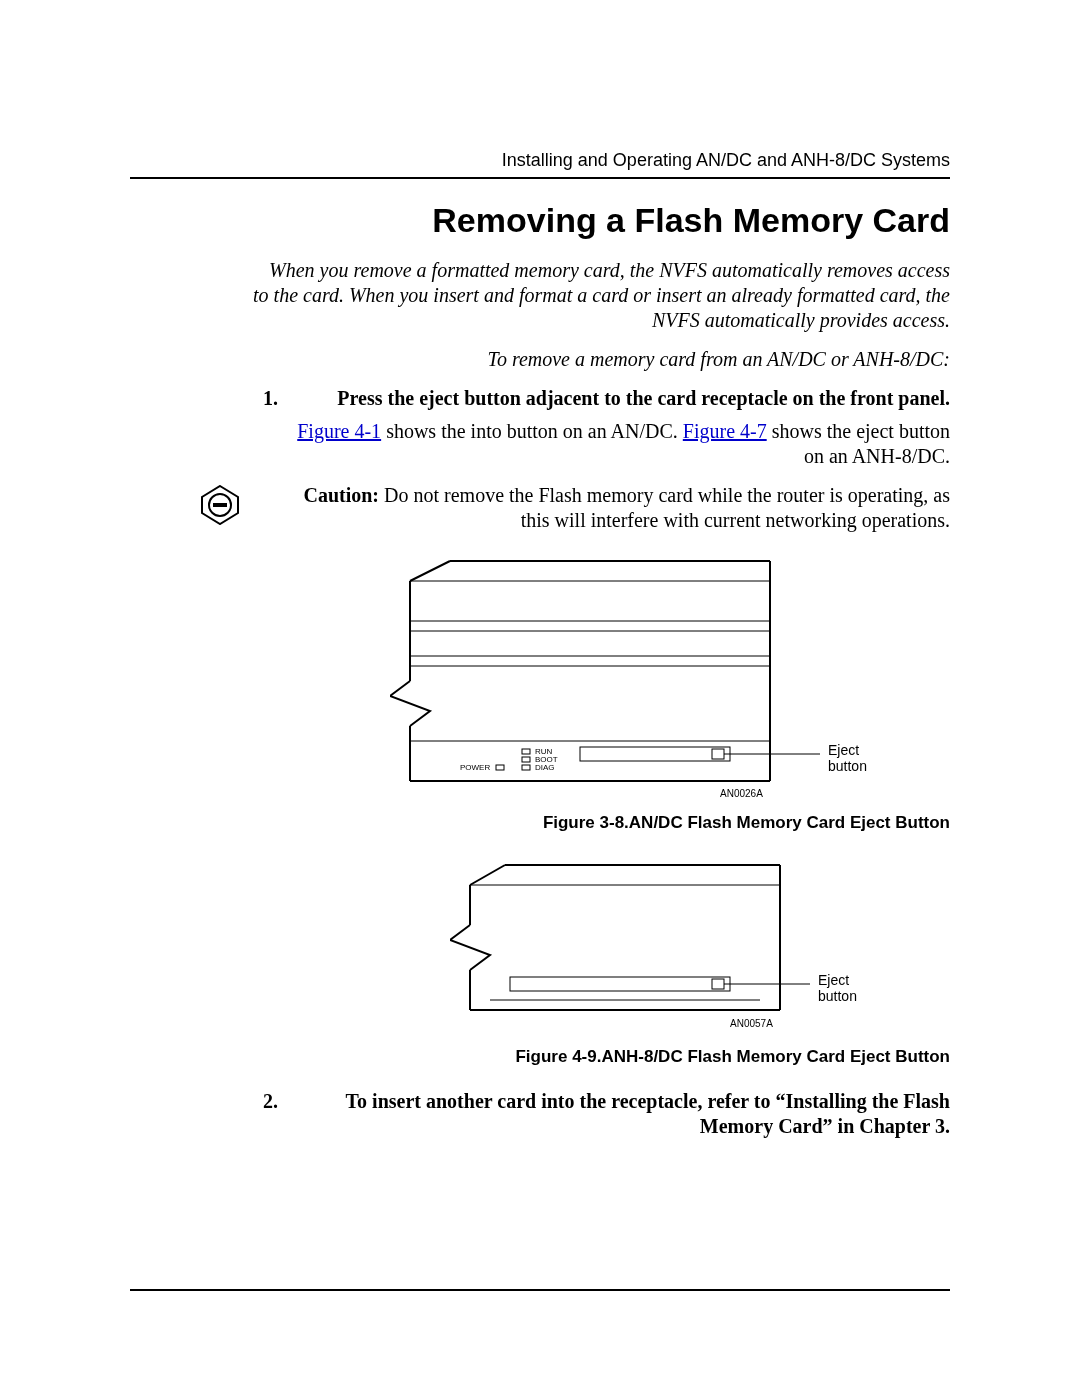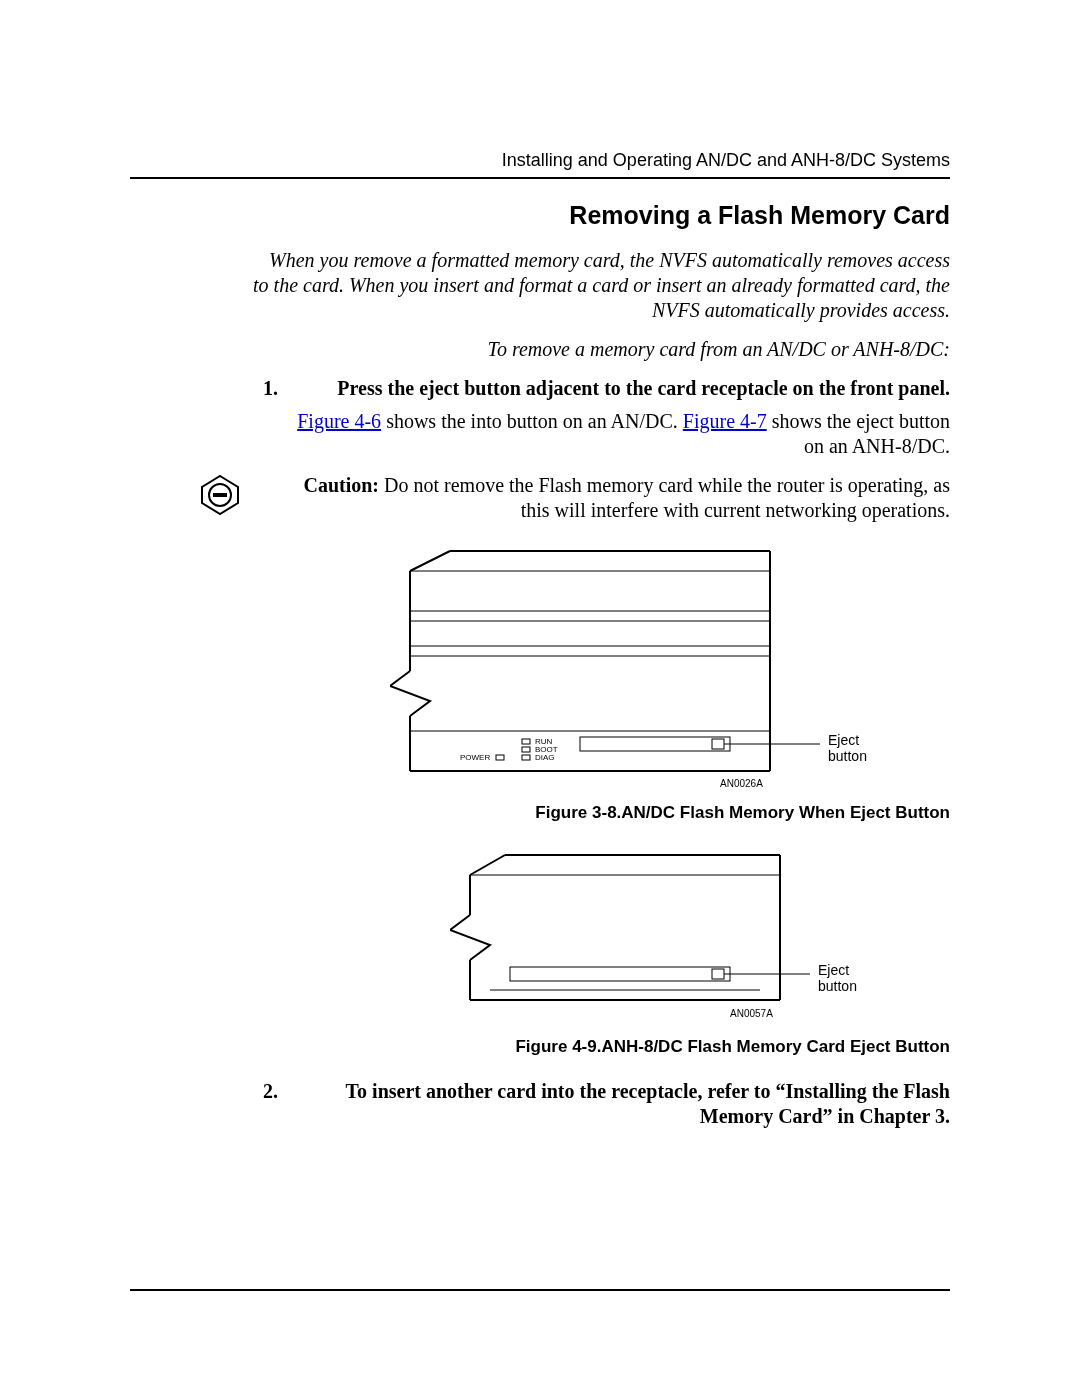--- a/index.html
+++ b/index.html
@@ -25,21 +25,21 @@
     font-size: 18px;
     margin-bottom: 6px;
   }
   .head-rule {
     border: 0;
     border-top: 2px solid #000;
     margin: 0 0 22px 0;
   }
   .h1 {
     font-family: Helvetica, Arial, sans-serif;
-    font-size: 25px;
+    font-size: 34px;
     font-weight: bold;
     margin: 0 0 18px 0;
   }
   .body-col {
     margin-left: 120px;   
     width: 700px;
     font-size: 20px;
     line-height: 1.25;
   }
   .para { margin: 0 0 14px 0; font-style: italic; }
@@ -123,21 +123,21 @@
 
   <div class="body-col">
     <p class="para">When you remove a formatted memory card, the NVFS automatically removes access to the card. When you insert and format a card or insert an already formatted card, the NVFS automatically provides access.</p>
     <p class="para">To remove a memory card from an AN/DC or ANH-8/DC:</p>
 
     <div class="step">
       <div class="num">1.</div>
       <div class="txt">Press the eject button adjacent to the card receptacle on the front panel.</div>
     </div>
     <div class="step-body">
-      <span></span><a class="xref" href="#">Figure 4-6</a><span> shows the into button on an AN/DC. </span><a class="xref" href="#">Figure 4-7</a><span> shows the eject button on an ANH-8/DC.</span>
+      <span></span><a class="xref" href="#">Figure 4-1</a><span> shows the into button on an AN/DC. </span><a class="xref" href="#">Figure 4-7</a><span> shows the eject button on an ANH-8/DC.</span>
     </div>
   </div>
 
   <div class="caution-row">
     <svg class="caution-icon" viewBox="0 0 40 40">
       <polygon points="20,1 38,12 38,28 20,39 2,28 2,12" fill="none" stroke="#000" stroke-width="2"></polygon>
       <circle cx="20" cy="20" r="11" fill="none" stroke="#000" stroke-width="2"></circle>
       <rect x="13" y="18" width="14" height="4" fill="#000"></rect>
     </svg>
     <div class="caution-text">
@@ -179,21 +179,21 @@
       <text x="70" y="219" font-size="8">POWER</text>
 
       <line x1="334" y1="203" x2="430" y2="203" stroke="#000" stroke-width="1"></line>
       <text x="438" y="204" font-size="14">Eject</text>
       <text x="438" y="220" font-size="14">button</text>
 
       <text x="330" y="246" font-size="10">AN0026A</text>
     </svg>
   </div>
   <div class="fig-caption">
-    <span class="figno">Figure 3-8.</span><span>AN/DC Flash Memory When Eject Button</span>
+    <span class="figno">Figure 3-8.</span><span>AN/DC Flash Memory Card Eject Button</span>
   </div>
 
   <div class="fig-wrap">
     <svg width="500" height="180" viewBox="0 0 500 180">
       <line x1="20" y1="30" x2="55" y2="10" stroke="#000" stroke-width="2"></line>
       <line x1="55" y1="10" x2="330" y2="10" stroke="#000" stroke-width="2"></line>
       <line x1="330" y1="10" x2="330" y2="155" stroke="#000" stroke-width="2"></line>
       <line x1="20" y1="30" x2="20" y2="70" stroke="#000" stroke-width="2"></line>
       <polyline points="20,70 0,85 40,100 20,115" fill="none" stroke="#000" stroke-width="2"></polyline>
       <line x1="20" y1="115" x2="20" y2="155" stroke="#000" stroke-width="2"></line>

